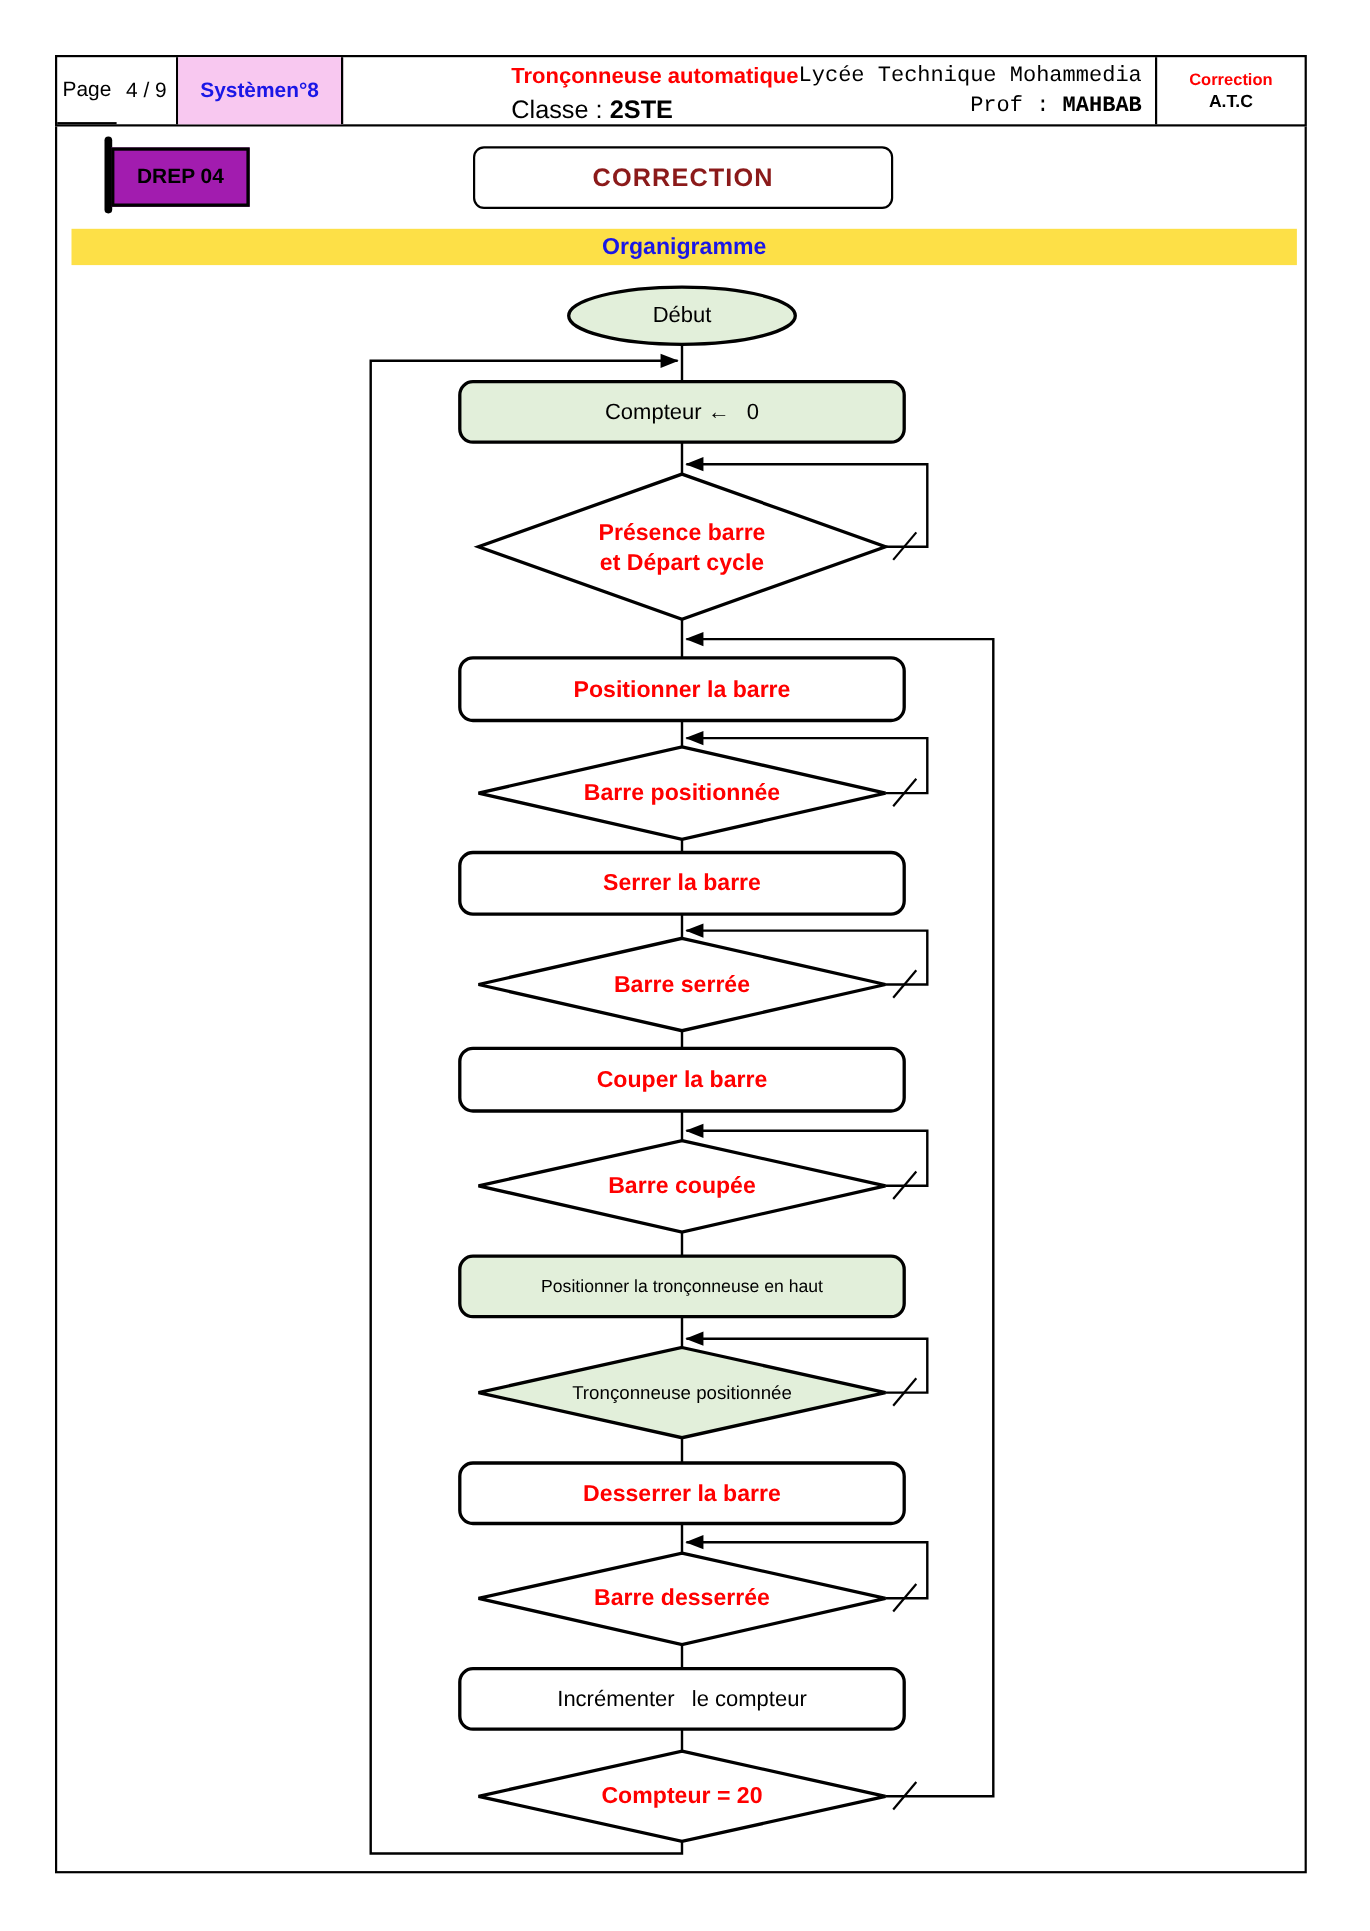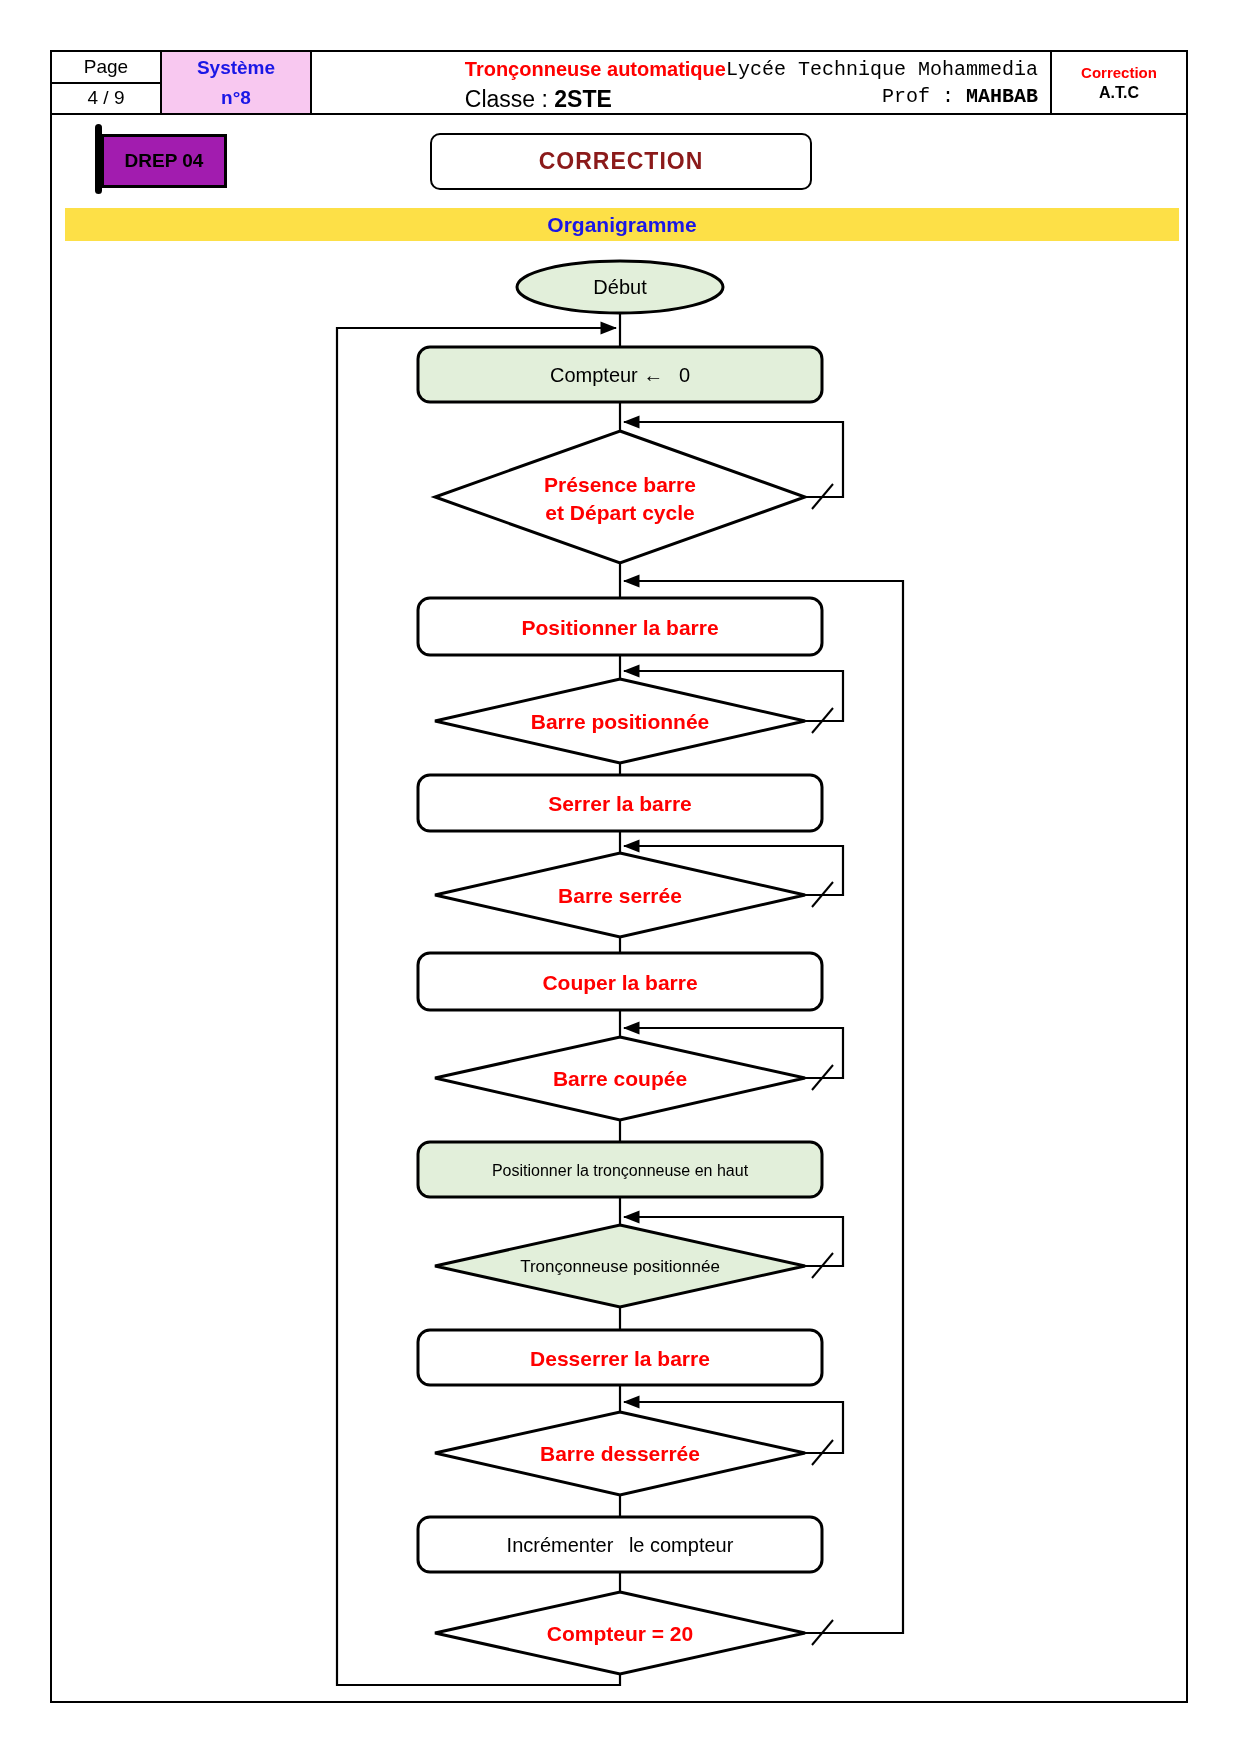--- a/index.html
+++ b/index.html
@@ -9,25 +9,25 @@
     font-family:"Liberation Sans", sans-serif; color:#000; overflow:hidden;
   }
   .abs { position:absolute; }
 
   
   .page-frame { left:50px; top:50px; width:1138px; height:1653px; border:2px solid #000; background:#fff; }
 
   
   .header { left:50px; top:50px; width:1138px; height:65px; border:2px solid #000; display:flex; background:#fff; }
   .cell { height:100%; }
-  .cell-page { width:110px; border-right:2px solid #000; display:flex; flex-direction:column; }
+  .cell-page { width:110px; border-right:2px solid #000; display:flex; flex-direction:row; }
   .cell-page .half { flex:1; display:flex; align-items:center; justify-content:center; font-size:19px; }
   .cell-page .half.top { border-bottom:2px solid #000; }
   .cell-system { width:150px; border-right:2px solid #000; background:#F8C8F0; color:#1A17E6;
-    font-weight:bold; font-size:19px; display:flex; flex-direction:column; align-items:center; justify-content:center; line-height:1.55; }
+    font-weight:bold; font-size:19px; display:flex; flex-direction:row; align-items:center; justify-content:center; line-height:1.55; }
   .cell-title { flex:1; display:flex; justify-content:flex-end; padding:6px 12px 6px 14px; }
   .doc-title { color:#FF0000; font-weight:bold; font-size:20px; }
   .doc-class { font-size:23px; margin-top:5px; }
   .title-right { text-align:right; font-size:20px;font-family:Liberation Mono, monospace; }
   .title-right .line2 { margin-top:4px; }
   .cell-corr { width:136px; border-left:2px solid #000; display:flex; flex-direction:column; align-items:center; justify-content:center; }
   .corr-label { color:#FF0000; font-weight:bold; font-size:15px; }
   .corr-atc { font-weight:bold; font-size:16px; margin-top:3px; }
 
   

